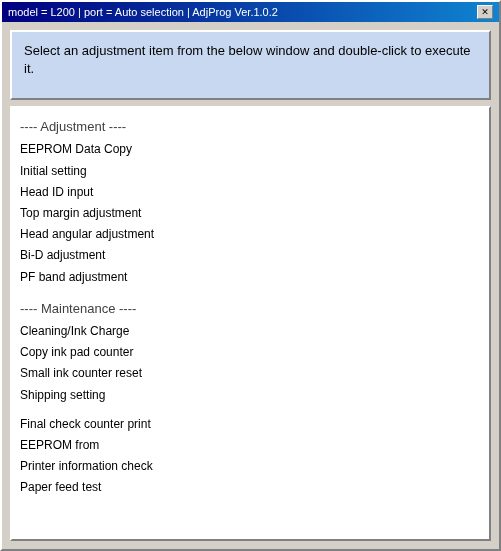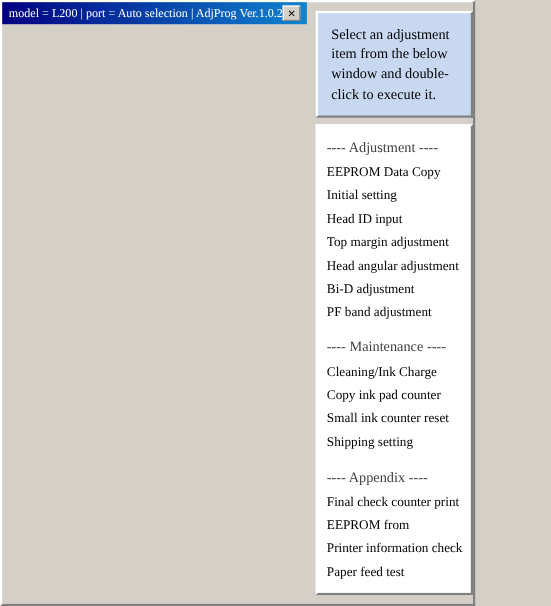--- a/index.html
+++ b/index.html
@@ -9,29 +9,28 @@
     }
     body {
       width: 501px;
       height: 551px;
       background: #d4d0c8;
       font-family: 'Arial', sans-serif;
       font-size: 13px;
       overflow: hidden;
     }
     .window {
-      width: 432px;
+      width: 501px;
       height: 551px;
       background: #d4d0c8;
       border: 2px solid #808080;
       border-top: 2px solid #ffffff;
       border-left: 2px solid #ffffff;
       display: flex;
-      flex-direction: row;
-      font-family: Liberation Serif, serif;
+      flex-direction: column;
     }
     .title-bar {
       background: linear-gradient(to right, #000080, #1084d0);
       color: white;
       font-size: 11px;
       padding: 3px 6px;
       display: flex;
       align-items: center;
       justify-content: space-between;
       height: 20px;
@@ -150,21 +149,20 @@
           <div class="list-item">Head angular adjustment</div>
           <div class="list-item">Bi-D adjustment</div>
           <div class="list-item">PF band adjustment</div>
           <div class="list-spacer"></div>
           <div class="list-section-header">---- Maintenance ----</div>
           <div class="list-item">Cleaning/Ink Charge</div>
           <div class="list-item">Copy ink pad counter</div>
           <div class="list-item">Small ink counter reset</div>
           <div class="list-item">Shipping setting</div>
           <div class="list-spacer"></div>
-          <div class="list-section-header">---- Appendix ----</div>
           <div class="list-item">Final check counter print</div>
           <div class="list-item">EEPROM from</div>
           <div class="list-item">Printer information check</div>
           <div class="list-item">Paper feed test</div>
         </div>
     </div>
 
   </div>
 </div>
 

